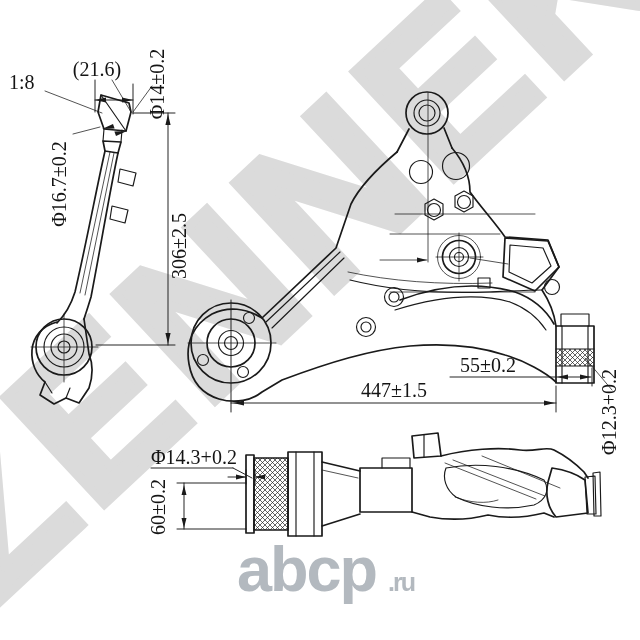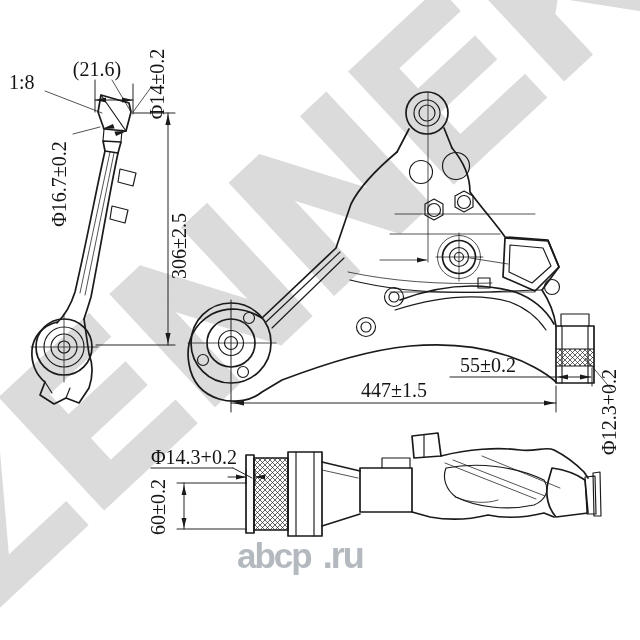--- a/index.html
+++ b/index.html
@@ -5,22 +5,22 @@
   html,body{margin:0;padding:0;background:#fff;}
   .stage{position:relative;width:640px;height:640px;background:#fff;overflow:hidden;
          font-family:"Liberation Serif",serif;}
   .watermark-brand{position:absolute;left:-130px;top:478px;font-family:"Liberation Sans",sans-serif;
          font-weight:bold;font-size:212px;line-height:1;letter-spacing:10px;white-space:nowrap;
          color:#dbdbdb;-webkit-text-stroke:9px #dbdbdb;transform:rotate(-43deg);transform-origin:0 0;
          user-select:none;}
   .drawing-svg{position:absolute;left:0;top:0;}
   .logo{position:absolute;left:237px;top:538px;font-family:"Liberation Sans",sans-serif;
         font-weight:bold;color:#b3b9bf;letter-spacing:-2px;line-height:1;}
-  .logo .main{font-size:35px;}
-  .logo .suffix{font-size:36px;padding-left:12px;}
+  .logo .main{font-size:63px;}
+  .logo .suffix{font-size:25px;padding-left:12px;}
   
   .o{fill:none;stroke:#1a1a1a;stroke-width:1.7;stroke-linejoin:round;stroke-linecap:round;}
   .m{fill:none;stroke:#1a1a1a;stroke-width:1.15;stroke-linejoin:round;stroke-linecap:round;}
   .t{fill:none;stroke:#1a1a1a;stroke-width:0.75;stroke-linecap:round;}
   .dim{fill:none;stroke:#1a1a1a;stroke-width:0.95;stroke-linecap:round;}
   .ah{fill:#1a1a1a;stroke:none;}
   .dimtext{fill:#141414;font-family:"Liberation Serif",serif;font-size:20px;}
 </style>
 </head>
 <body>

